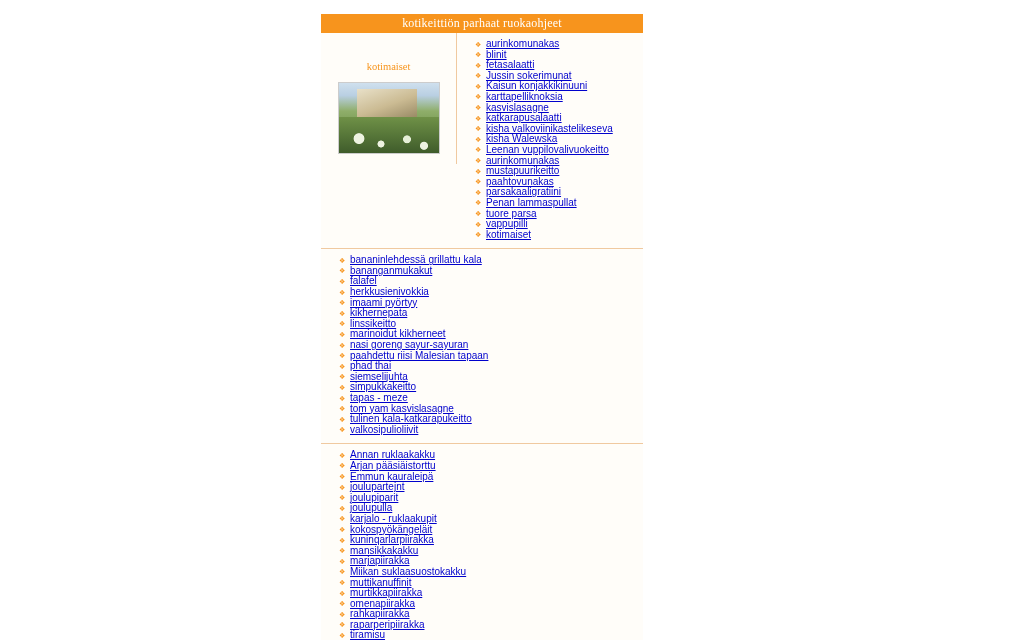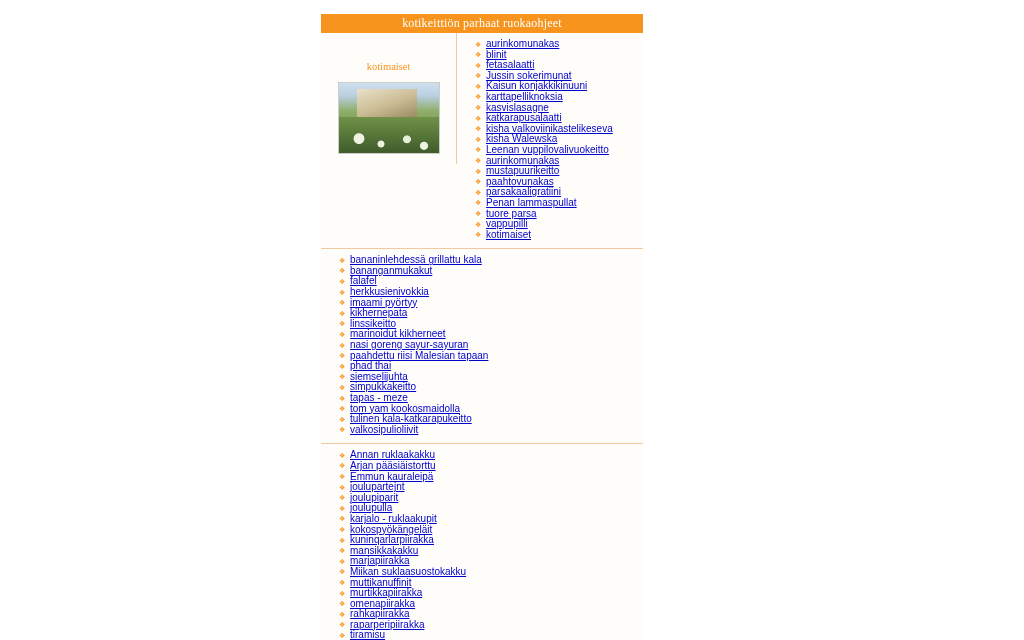--- a/index.html
+++ b/index.html
@@ -242,21 +242,21 @@
           <li><span class="bullet-icon">❖</span><a href="#">imaami pyörtyy</a></li>
           <li><span class="bullet-icon">❖</span><a href="#">kikhernepata</a></li>
           <li><span class="bullet-icon">❖</span><a href="#">linssikeitto</a></li>
           <li><span class="bullet-icon">❖</span><a href="#">marinoidut kikherneet</a></li>
           <li><span class="bullet-icon">❖</span><a href="#">nasi goreng sayur-sayuran</a></li>
           <li><span class="bullet-icon">❖</span><a href="#">paahdettu riisi Malesian tapaan</a></li>
           <li><span class="bullet-icon">❖</span><a href="#">phad thai</a></li>
           <li><span class="bullet-icon">❖</span><a href="#">siemselijuhta</a></li>
           <li><span class="bullet-icon">❖</span><a href="#">simpukkakeitto</a></li>
           <li><span class="bullet-icon">❖</span><a href="#">tapas - meze</a></li>
-          <li><span class="bullet-icon">❖</span><a href="#">tom yam kookosmaidolla</a></li>
+          <li><span class="bullet-icon">❖</span><a href="#">tom yam kasvislasagne</a></li>
           <li><span class="bullet-icon">❖</span><a href="#">tulinen kala-katkarapukeitto</a></li>
           <li><span class="bullet-icon">❖</span><a href="#">valkosipulioliivit</a></li>
         </ul>
       </div>
     </div>
 
     <div class="section-row last">
       <div class="list-cell">
         <ul class="recipe-list">
           <li><span class="bullet-icon">❖</span><a href="#">Annan ruklaakakku</a></li>

